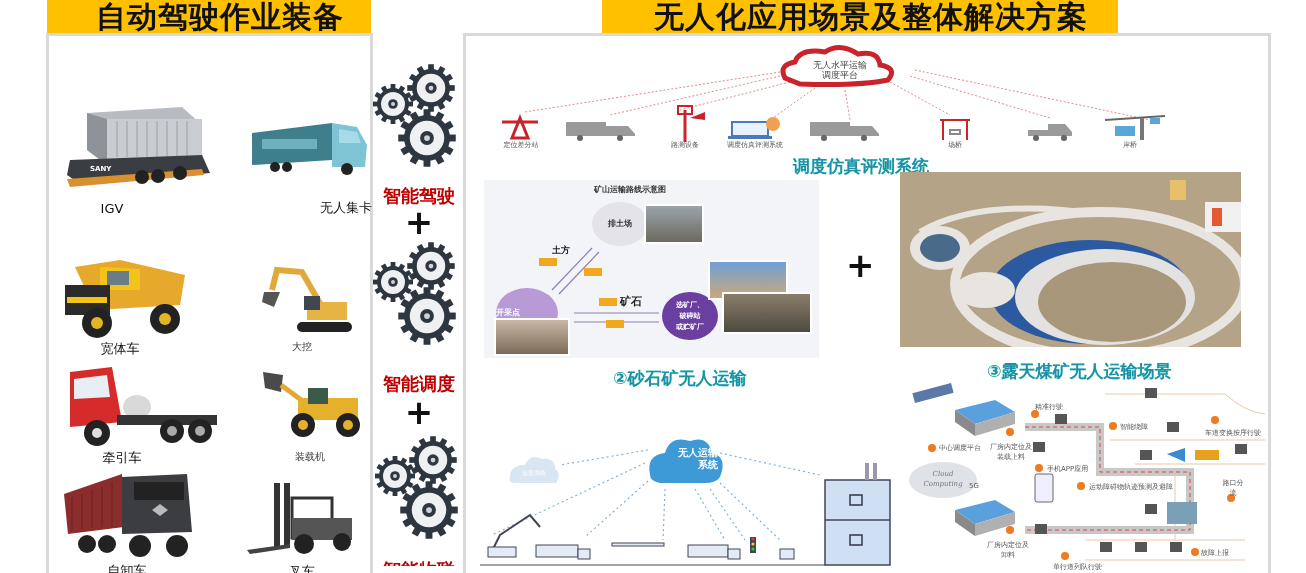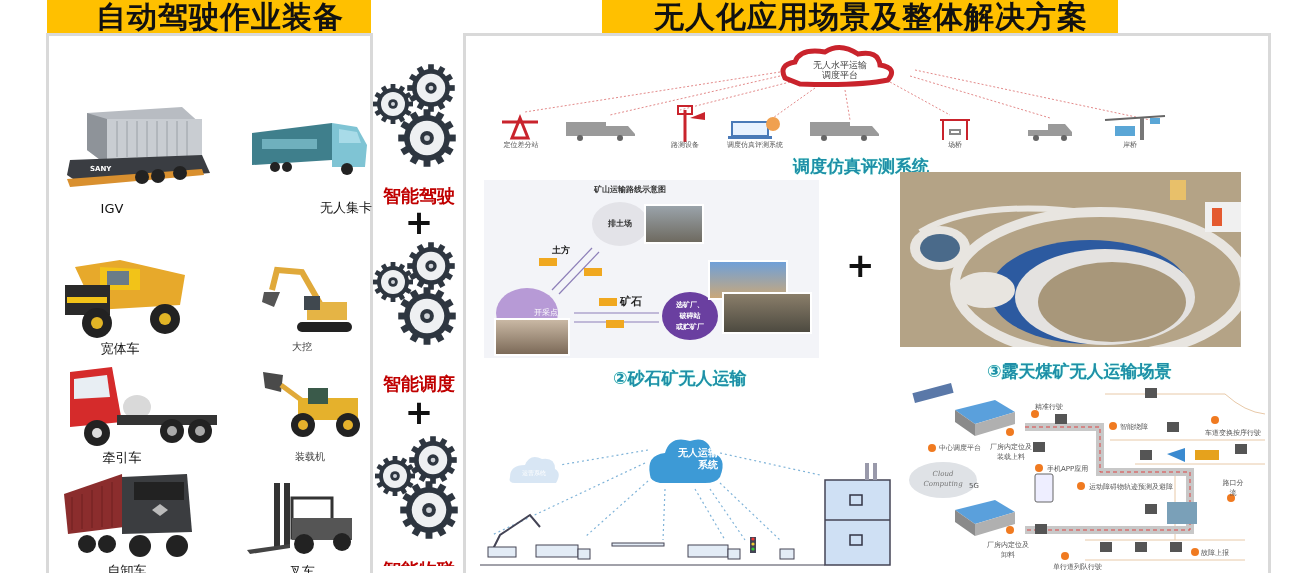--- a/index.html
+++ b/index.html
@@ -283,21 +283,21 @@
   <div class="abs tiny" style="left:240px;top:100px;width:70px">调度仿真评测系统</div>
   <div class="abs tiny" style="left:455px;top:100px;width:40px">场桥</div>
   <div class="abs tiny" style="left:630px;top:100px;width:40px">岸桥</div>
 </div>
 <div class="scene-title" style="left:793px;top:155px">调度仿真评测系统</div>
 
 <div class="abs" style="left:484px;top:180px;width:335px;height:178px;background:#f3f4f8;">
   <div class="abs" style="left:110px;top:4px;font-size:8px;font-weight:bold;color:#333">矿山运输路线示意图</div>
   <div class="abs" style="left:108px;top:22px;width:56px;height:44px;border-radius:50%;background:#e3e3e8;font-size:8px;font-weight:bold;text-align:center;line-height:44px;color:#333">排土场</div>
   <div class="abs" style="left:160px;top:24px;width:60px;height:40px;background:linear-gradient(#9aa3aa,#6e6a60);border:2px solid #fff"></div>
-  <div class="abs" style="left:12px;top:108px;width:62px;height:50px;border-radius:50%;background:#b79ad6;color:#fff;font-size:8px;font-weight:normal;text-align:right;line-height:50px">开采点</div>
+  <div class="abs" style="left:12px;top:108px;width:62px;height:50px;border-radius:50%;background:#b79ad6;color:#fff;font-size:8px;font-weight:bold;text-align:left;line-height:50px">开采点</div>
   <div class="abs" style="left:10px;top:138px;width:76px;height:38px;background:linear-gradient(#c9b8a4,#7c6a58);border:2px solid #fff"></div>
   <div class="abs" style="left:178px;top:112px;width:56px;height:48px;border-radius:50%;background:#6a3fa0;color:#fff;font-size:7px;font-weight:bold;text-align:center;padding-top:8px;line-height:11px">
     <div>选矿厂、</div>
     <div>破碎站</div>
     <div>或贮矿厂</div>
   </div>
   <div class="abs" style="left:224px;top:80px;width:80px;height:40px;background:linear-gradient(#6fa0d8,#c9a87a);border:2px solid #fff"></div>
   <div class="abs" style="left:238px;top:112px;width:90px;height:42px;background:linear-gradient(#8a7e6a,#4d4a40);border:2px solid #fff"></div>
   <svg class="abs" style="left:0;top:0" width="335" height="178">
     <g stroke="#8d7fb8" stroke-width="1.2" fill="none">

